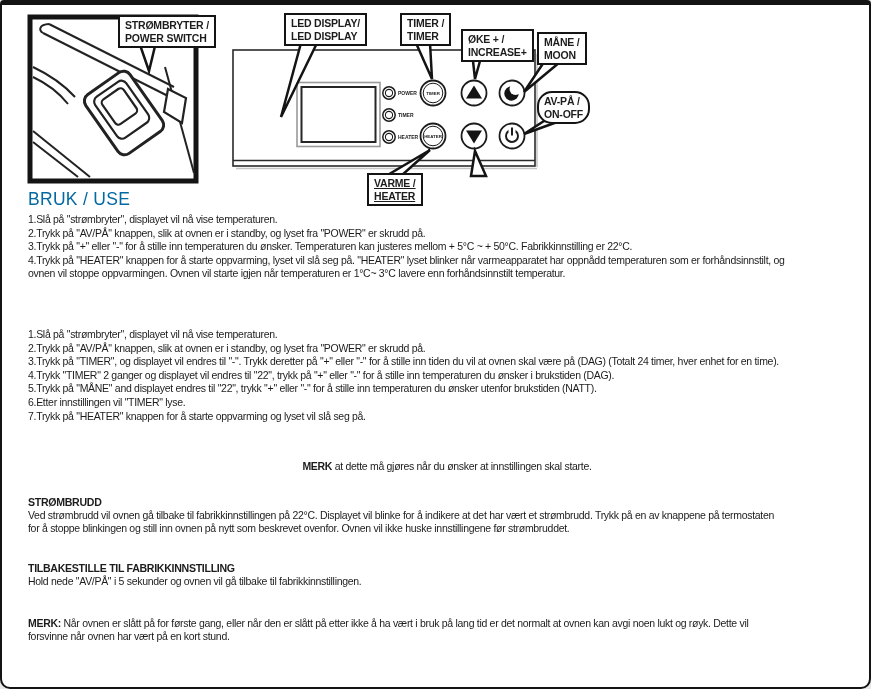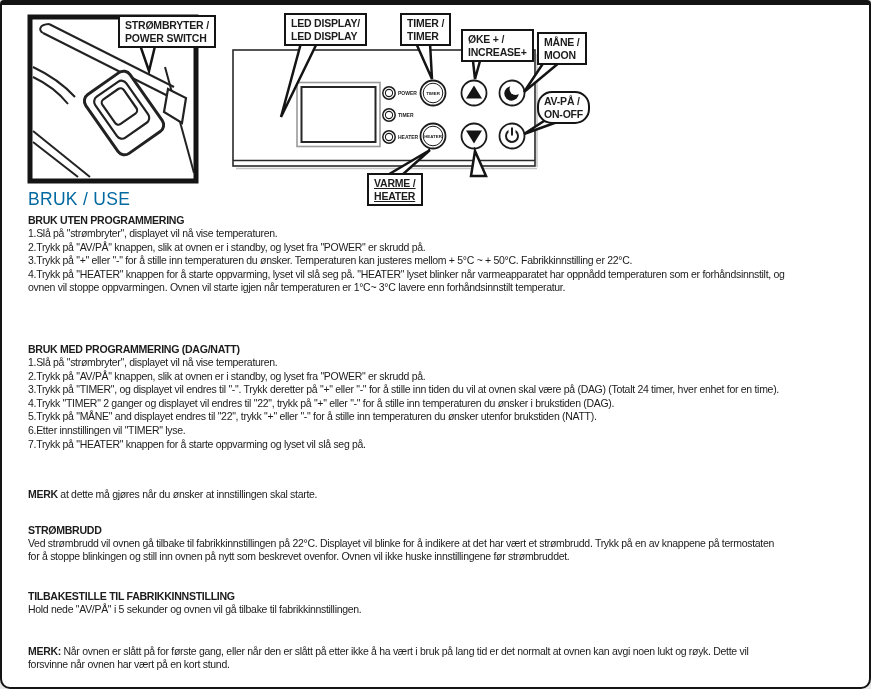--- a/index.html
+++ b/index.html
@@ -36,21 +36,21 @@
     font-size:17.5px; letter-spacing:0.3px; color:#0369a1;
     z-index:2;
   }
   .content {
     position:absolute; left:26px; top:208px; width:838px;
     font-size:10.5px; letter-spacing:-0.3px; line-height:13.6px; color:#1c1c1c;
   }
   .sec-heading { font-weight:bold; font-size:10.6px; line-height:14px; margin:0; }
   .ln { white-space:nowrap; }
   .mt-b { margin-top:47px; }
-  .mt-note1 { margin-top:37px; }
+  .mt-note1 { margin-top:37px;text-align:center; }
   .mt-c { margin-top:21px; }
   .mt-d { margin-top:25px; }
   .mt-note2 { margin-top:28px; }
   b.note-label { font-weight:bold; }
 </style>
 </head>
 <body>
 
 <div class="page">
 
@@ -181,30 +181,28 @@
       <div>VARME /</div>
       <div>HEATER</div>
     </div>
   </div>
 
   <div class="title">BRUK / USE</div>
 
   <div class="content">
 
     <div>
-      <p class="sec-heading">BRUK UTEN PROGRAMMERING</p>
       <div class="ln">1.Slå på "strømbryter", displayet vil nå vise temperaturen.</div>
       <div class="ln">2.Trykk på "AV/PÅ" knappen, slik at ovnen er i standby, og lyset fra "POWER" er skrudd på.</div>
       <div class="ln">3.Trykk på "+" eller "-" for å stille inn temperaturen du ønsker. Temperaturen kan justeres mellom + 5°C ~ + 50°C. Fabrikkinnstilling er 22°C.</div>
       <div class="ln">4.Trykk på "HEATER" knappen for å starte oppvarming, lyset vil slå seg på. "HEATER" lyset blinker når varmeapparatet har oppnådd temperaturen som er forhåndsinnstilt, og</div>
       <div class="ln">ovnen vil stoppe oppvarmingen. Ovnen vil starte igjen når temperaturen er 1°C~ 3°C lavere enn forhåndsinnstilt temperatur.</div>
     </div>
 
     <div class="mt-b">
-      <p class="sec-heading">BRUK MED PROGRAMMERING (DAG/NATT)</p>
       <div class="ln">1.Slå på "strømbryter", displayet vil nå vise temperaturen.</div>
       <div class="ln">2.Trykk på "AV/PÅ" knappen, slik at ovnen er i standby, og lyset fra "POWER" er skrudd på.</div>
       <div class="ln">3.Trykk på "TIMER", og displayet vil endres til "-". Trykk deretter på "+" eller "-" for å stille inn tiden du vil at ovnen skal være på (DAG) (Totalt 24 timer, hver enhet for en time).</div>
       <div class="ln">4.Trykk "TIMER" 2 ganger og displayet vil endres til "22", trykk på "+" eller "-" for å stille inn temperaturen du ønsker i brukstiden (DAG).</div>
       <div class="ln">5.Trykk på "MÅNE" and displayet endres til "22", trykk "+" eller "-" for å stille inn temperaturen du ønsker utenfor brukstiden (NATT).</div>
       <div class="ln">6.Etter innstillingen vil "TIMER" lyse.</div>
       <div class="ln">7.Trykk på "HEATER" knappen for å starte oppvarming og lyset vil slå seg på.</div>
     </div>
 
     <div class="mt-note1 ln">

